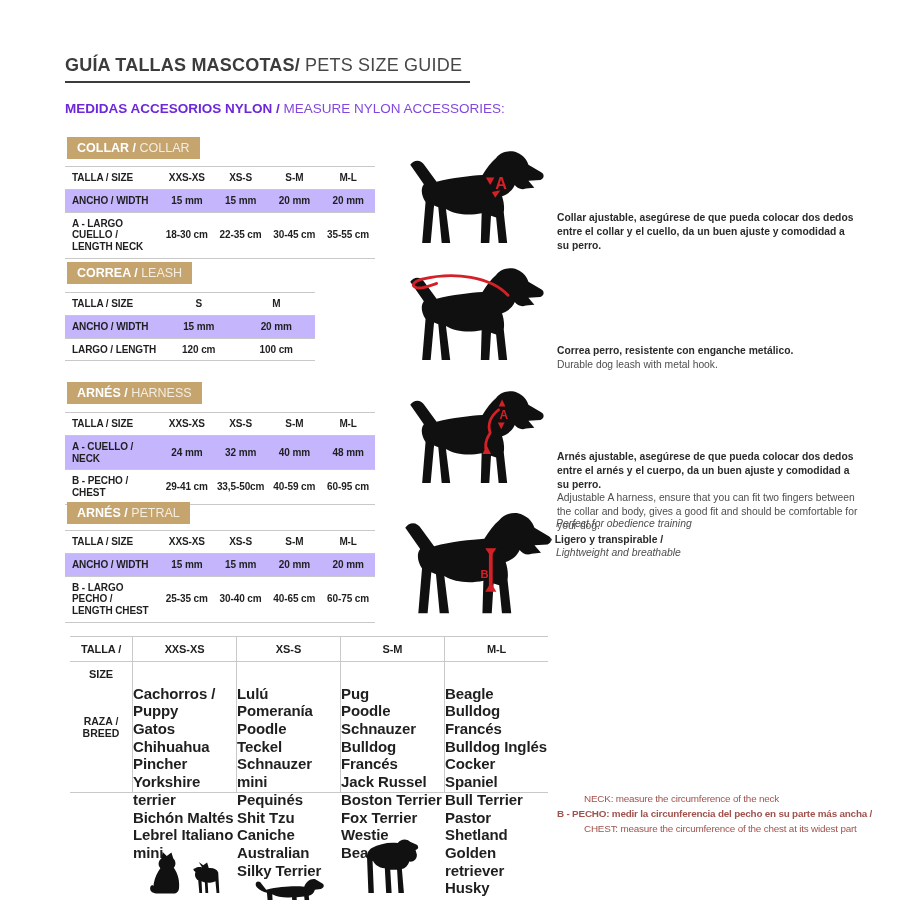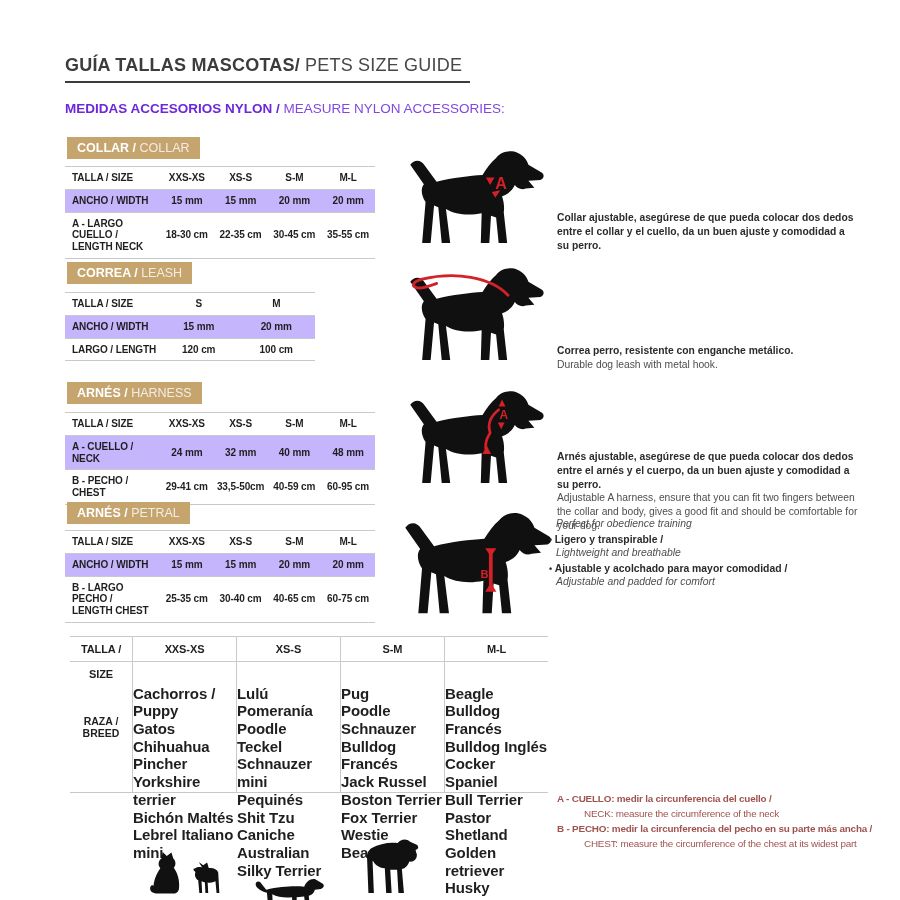--- a/index.html
+++ b/index.html
@@ -288,24 +288,20 @@
     <text x="91" y="76" font-size="12">B</text>
     <polygon class="redmark" points="96,91 108,91 102,81"></polygon>
   </svg>
   <div class="bullets">
     <div class="bullet">
       <div class="en">Perfect for obedience training</div>
     </div>
     <div class="bullet">
       <div class="es">Ligero y transpirable /</div>
       <div class="en">Lightweight and breathable</div>
-    </div>
-    <div class="bullet">
-      <div class="es">Ajustable y acolchado para mayor comodidad /</div>
-      <div class="en">Adjustable and padded for comfort</div>
     </div>
   </div>
 
   <div class="breeds">
     <div class="bcol bcol-lbl">
       <div class="bhead">TALLA /  SIZE</div>
       <div class="blabel">RAZA /
 BREED</div>
     </div>
     <div class="bcol bcol-val">
@@ -382,19 +378,18 @@
         <div class="bdogs right">
           <svg width="94" height="86" viewBox="0 0 112 102">
             <path fill="#111" d="M83,4 L87,17 L94,3 L99,17 C105,20 108,26 106,31 L112,37 L103,40 C100,44 96,46 91,45 L93,58 L98,98 L89,98 L85,62 L79,60 L76,98 L68,98 L70,57 C58,59 46,57 39,52 L43,98 L35,98 L32,51 L27,48 L22,98 L14,98 L19,45 C14,39 13,32 17,26 L7,17 C4,13 8,9 12,12 L22,19 C32,13 46,11 58,12 C66,7 74,4 83,4 Z"></path>
           </svg>
         </div>
       </div>
     </div>
   </div>
 
   <div class="notes">
-    <div class="note-bold">A - CUELLO: medir la circunferencia del cuello /</div>
     <div class="note-normal">NECK: measure the circumference of the neck</div>
     <div class="note-bold">B - PECHO: medir la circunferencia del pecho en su parte más ancha /</div>
     <div class="note-normal">CHEST: measure the circumference of the chest at its widest part</div>
   </div>
 
 </div>
 
 </body></html>

